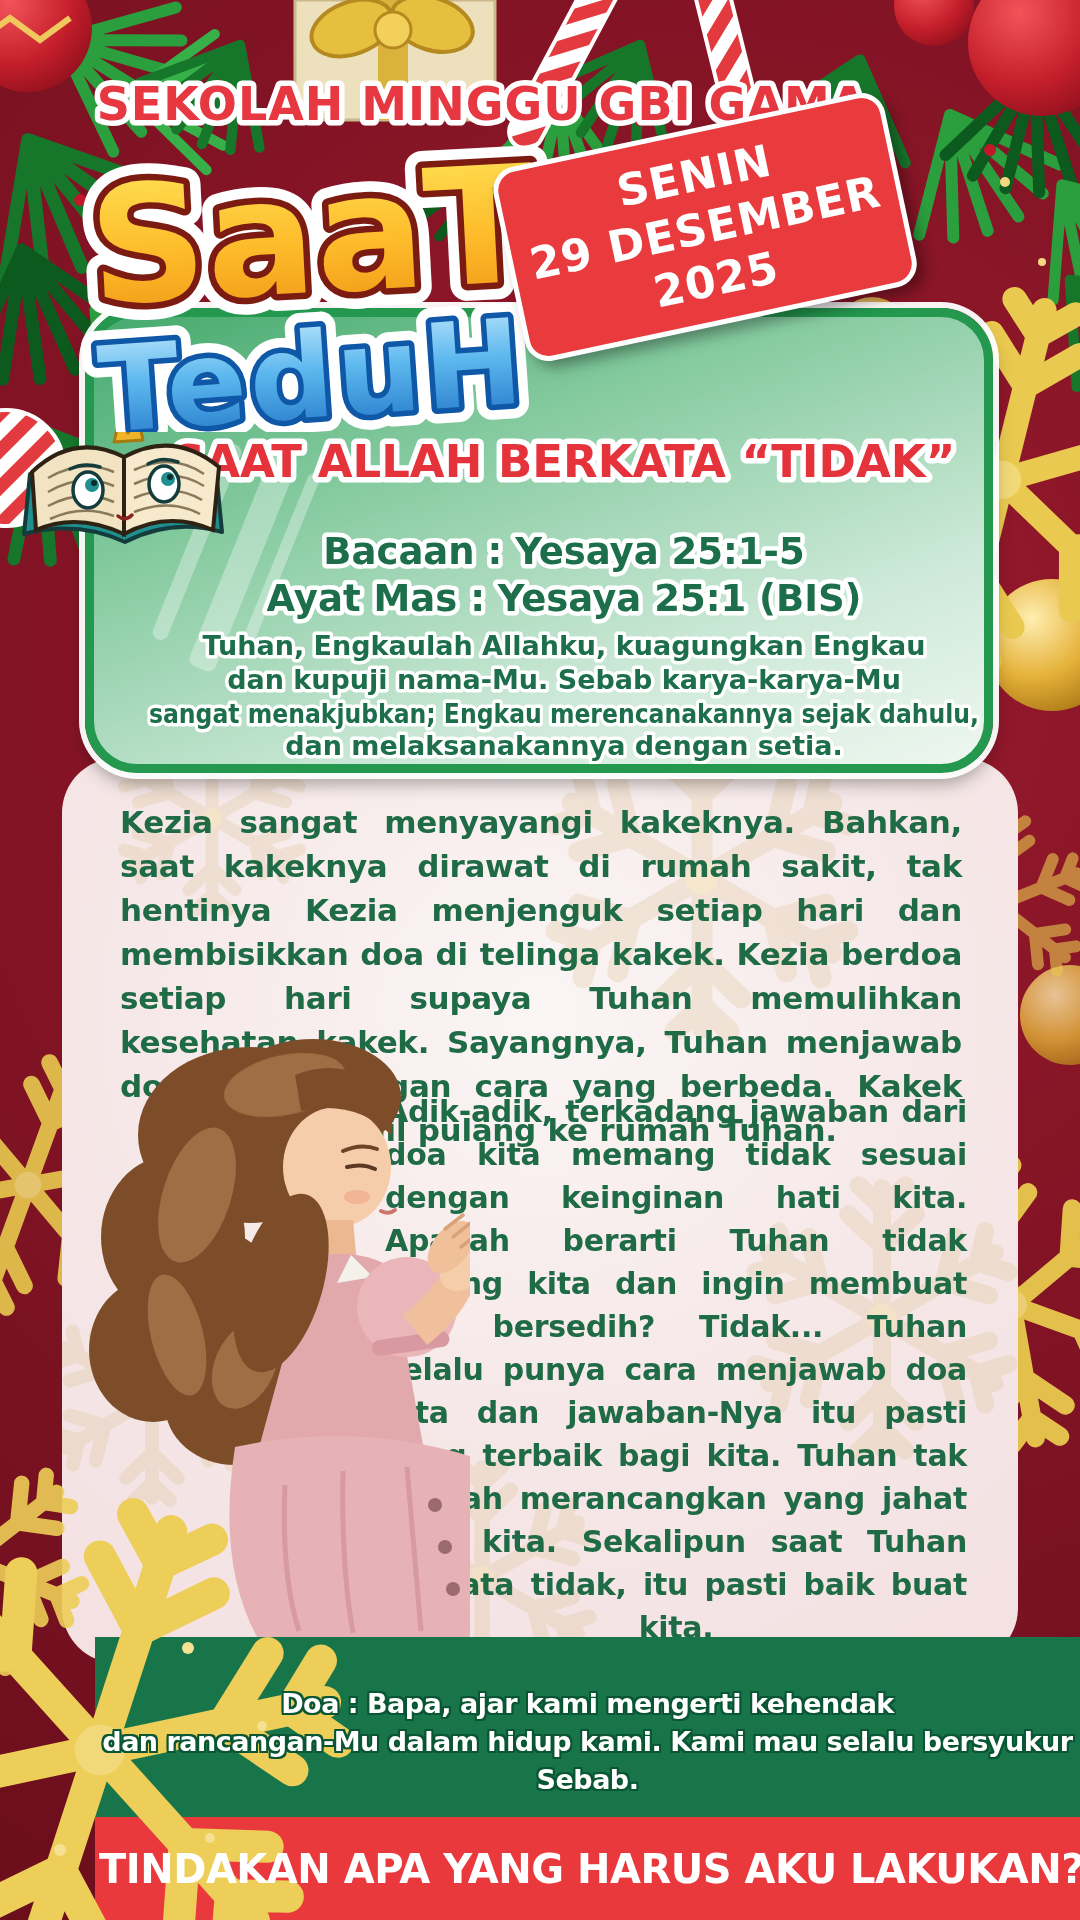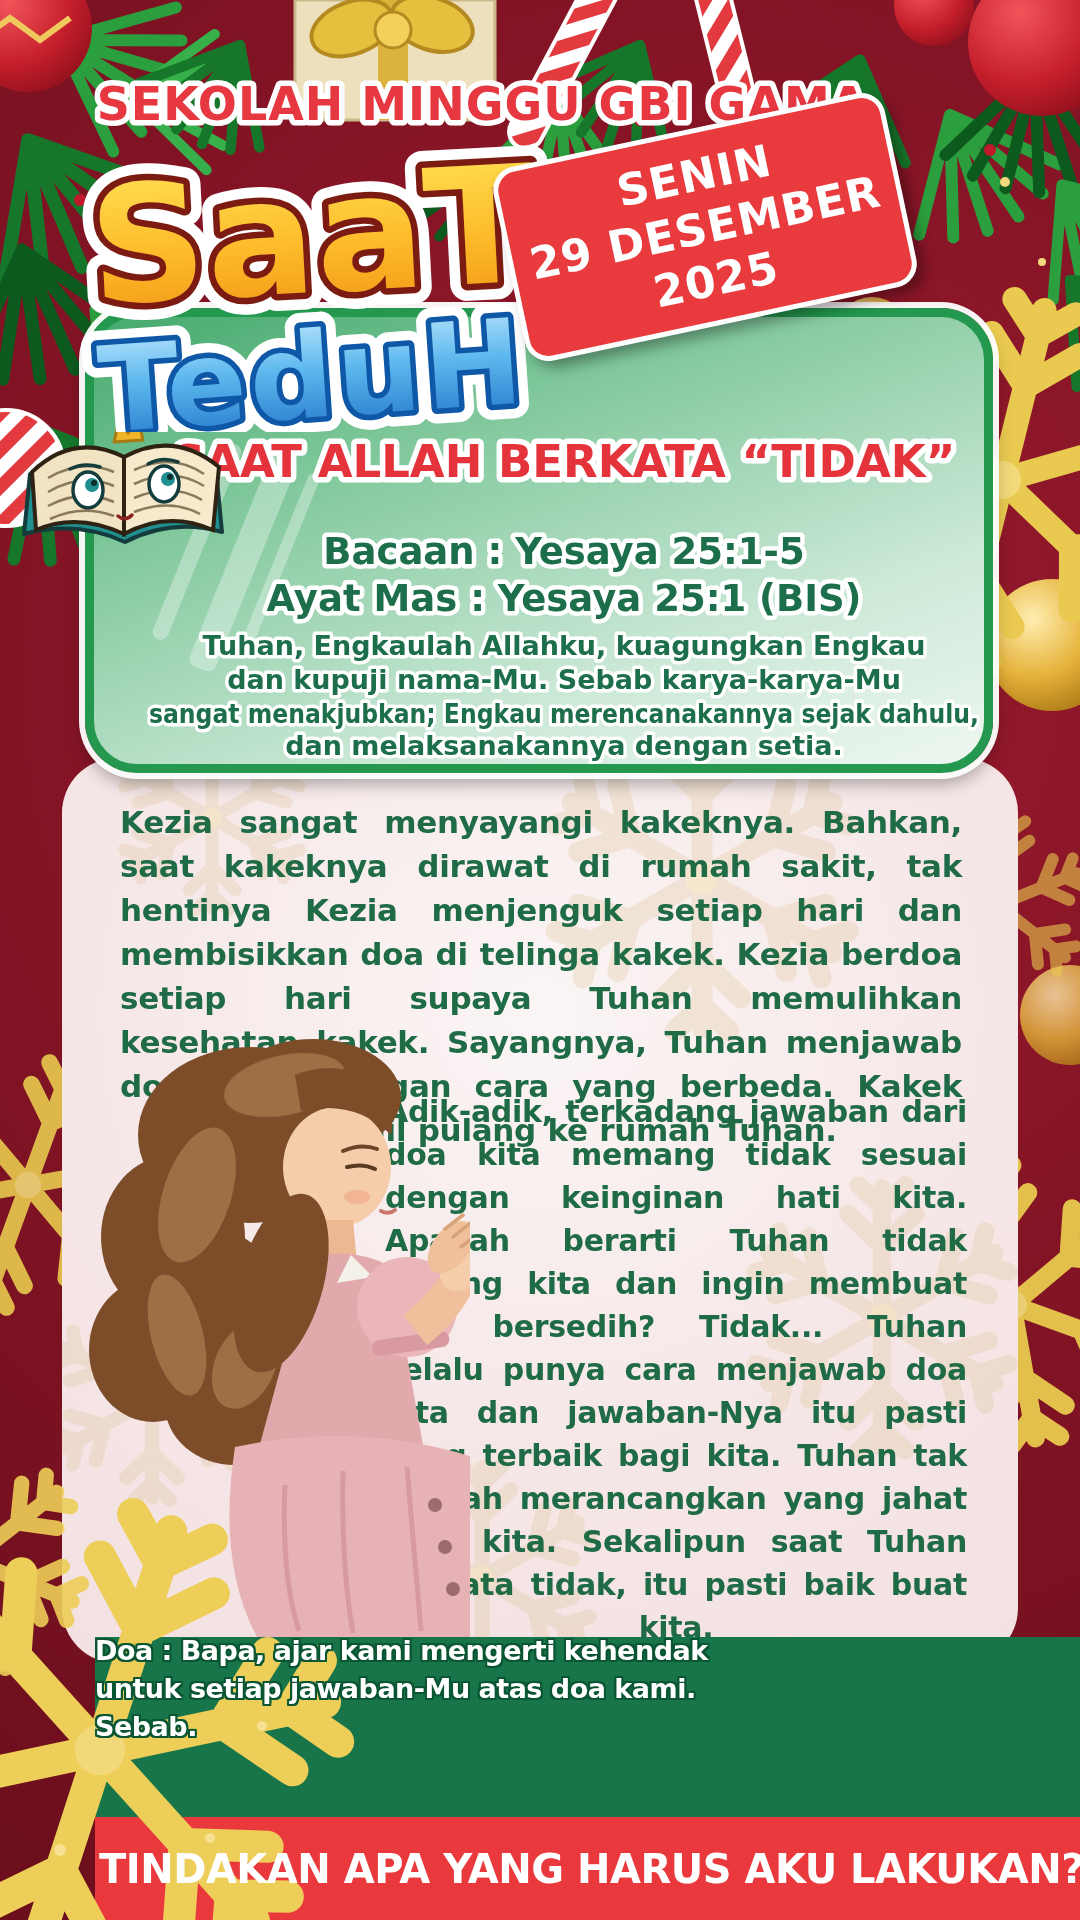--- a/index.html
+++ b/index.html
@@ -42,21 +42,21 @@
   }
   .badge-line{color:#fff;font-weight:bold;font-size:44px;line-height:53px;letter-spacing:1px;white-space:nowrap;}
   #greenbox-text{left:0;top:0;}
   .para{
     color:#1e6b46;font-weight:bold;
     text-align:justify;text-align-last:center;
     letter-spacing:-.3px;word-spacing:1px;
   }
   #para1{left:58px;top:42px;width:842px;font-size:31px;line-height:44px;}
   #para2{left:323px;top:332px;width:582px;font-size:30px;line-height:43px;}
-  #prayer{left:95px;top:1632px;width:985px;z-index:7;text-align:left;}
+  #prayer{left:95px;top:1685px;width:985px;z-index:7;text-align:center;}
   .prayer-line{
     color:#fff;font-weight:bold;font-size:27px;line-height:38px;letter-spacing:-.5px;white-space:nowrap;
     text-shadow:-2px -2px 0 #0a5634,2px -2px 0 #0a5634,-2px 2px 0 #0a5634,2px 2px 0 #0a5634,0 -2px 0 #0a5634,0 2px 0 #0a5634,-2px 0 0 #0a5634,2px 0 0 #0a5634;
   }
   #footer-q{
     left:99px;top:1846px;width:985px;z-index:7;text-align:center;
     color:#fff;font-weight:bold;font-size:40px;letter-spacing:-.5px;white-space:nowrap;
   }
 </style>
 </head>
@@ -292,21 +292,21 @@
       <ellipse cx="382" cy="246" rx="34" ry="22" fill="#f6cdaa" transform="rotate(-52 382 246)"></ellipse>
       <ellipse cx="366" cy="232" rx="30" ry="18" fill="#efc09a" transform="rotate(-52 366 232)"></ellipse>
       <path d="M360 214 L378 200 M368 222 L388 206 M376 232 L394 218" stroke="#d9a277" stroke-width="3.5" fill="none" stroke-linecap="round"></path>
     </g>
     <ellipse cx="196" cy="268" rx="42" ry="92" fill="#7d4d2a" transform="rotate(16 196 268)"></ellipse>
   </svg>
 
   <div id="green-band" class="abs"></div>
   <div id="prayer" class="abs">
     <div class="prayer-line">Doa : Bapa, ajar kami mengerti kehendak</div>
-    <div class="prayer-line">untuk setiap jawaban-Mu atas doa kami.</div>
+    <div class="prayer-line">dan rancangan-Mu dalam hidup kami. Kami mau selalu bersyukur</div>
     <div class="prayer-line">Sebab.</div>
   </div>
 
   <div id="red-band" class="abs"></div>
   <div id="footer-q" class="abs">TINDAKAN APA YANG HARUS AKU LAKUKAN?</div>
 
   <svg id="fg-deco" class="abs" width="1080" height="1920" viewBox="0 0 1080 1920">
     <g stroke="#edce58" stroke-width="14">
       <use href="#flake" transform="translate(100,1750) scale(2.3) rotate(18)"></use>
       <use href="#flake" transform="translate(-30,1560) scale(1.1) rotate(-8)" opacity=".9"></use>

